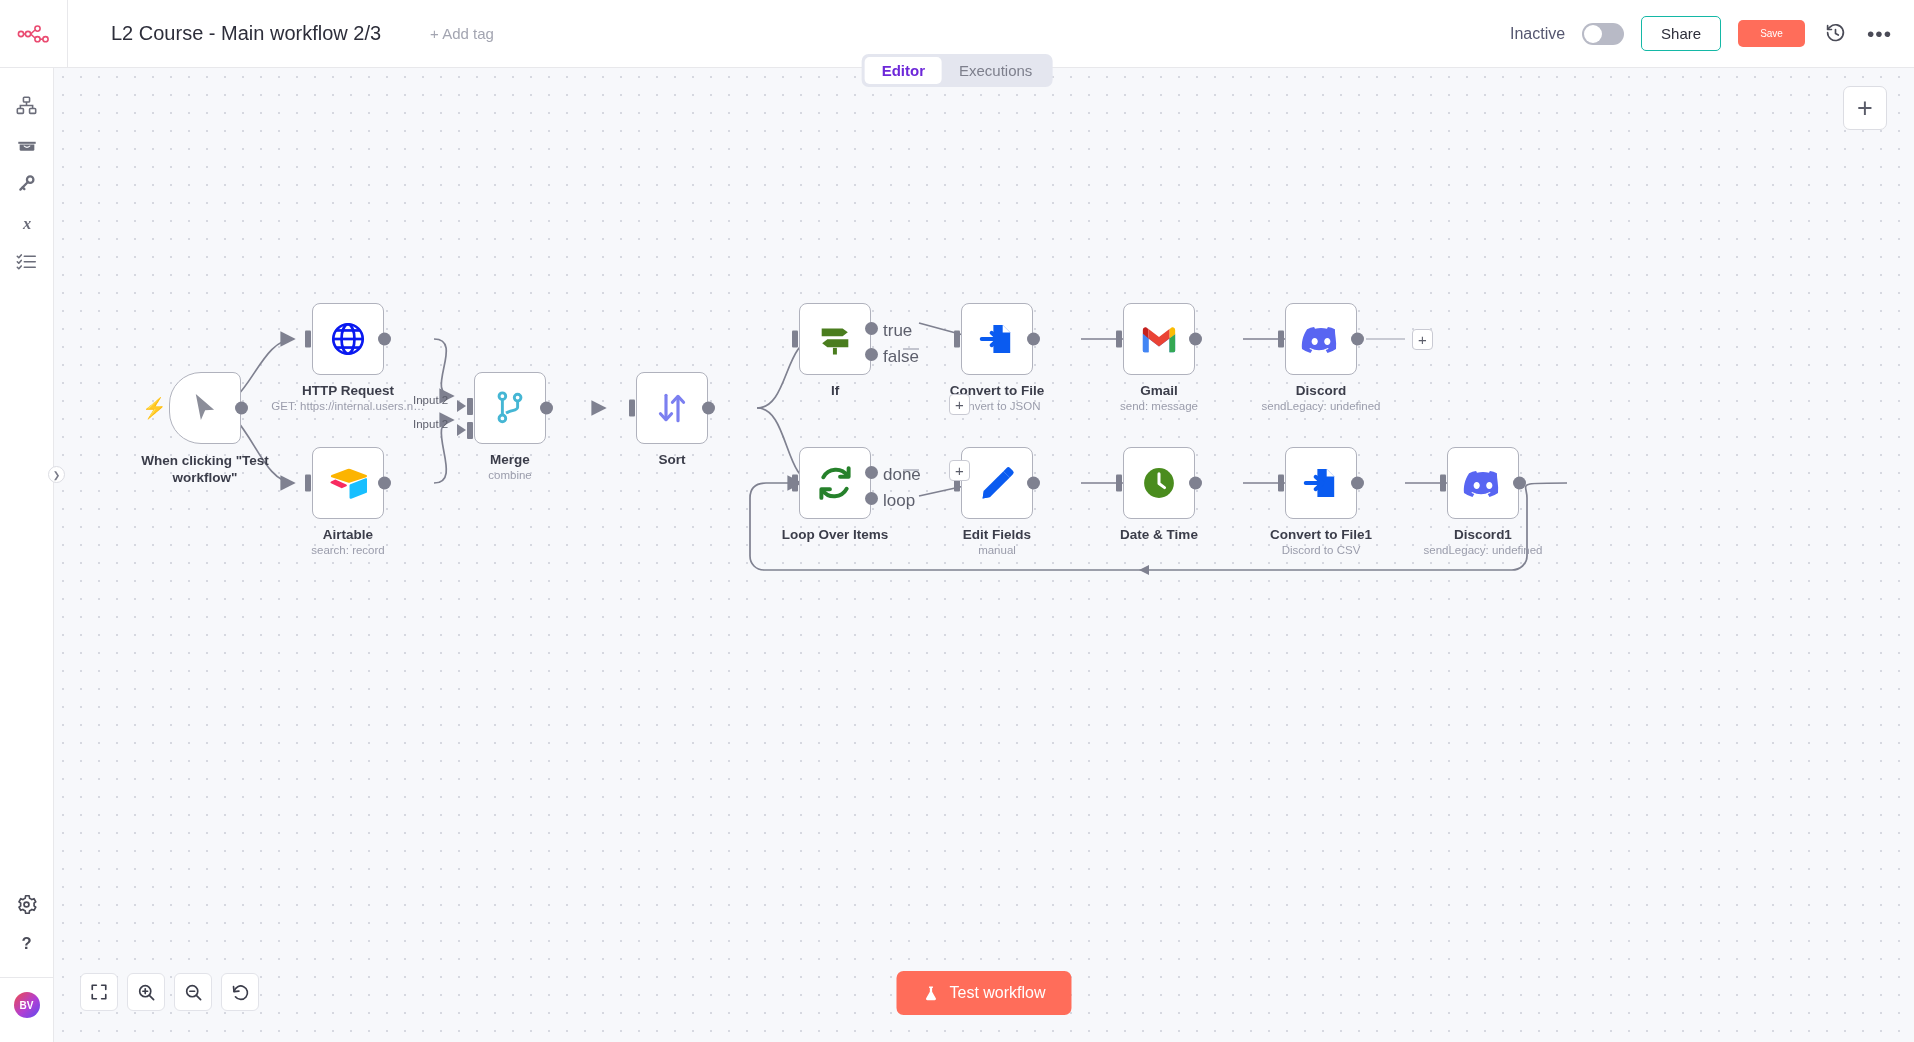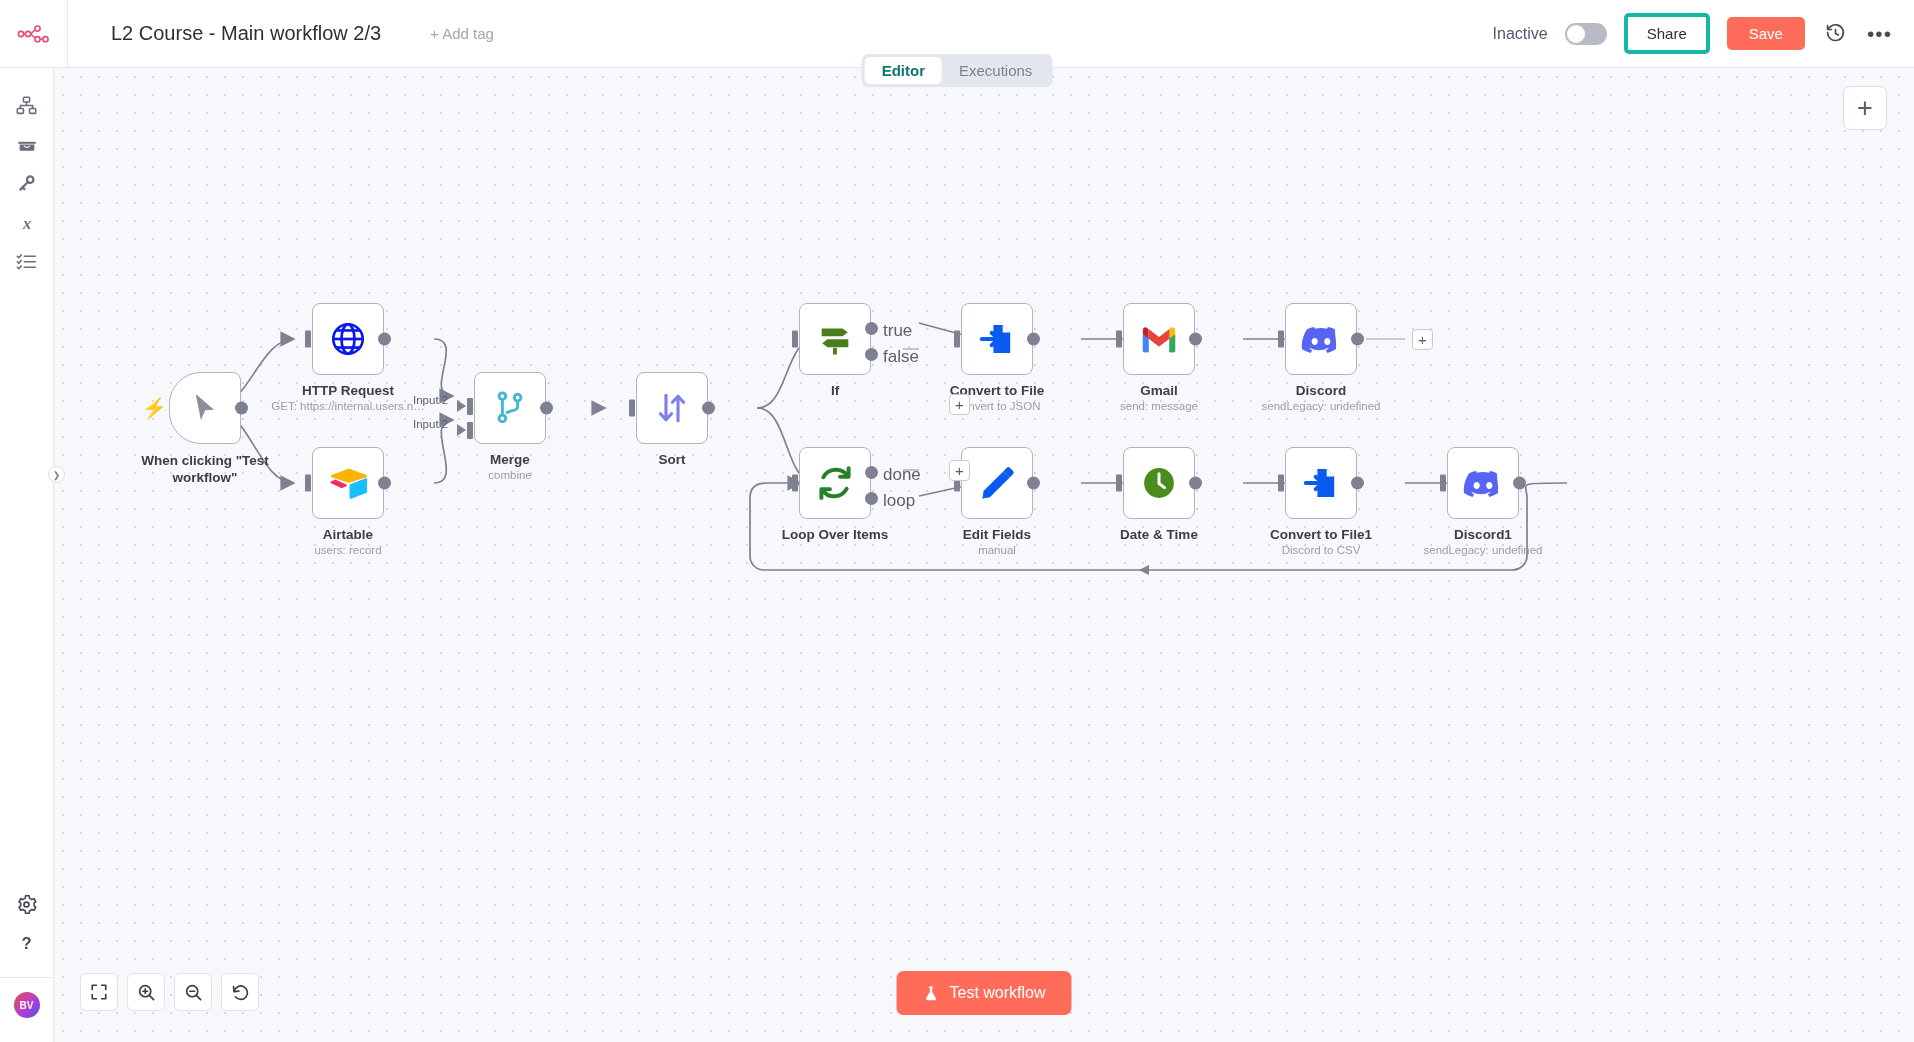--- a/index.html
+++ b/index.html
@@ -31,40 +31,40 @@
   }
   #tabs {
     position: absolute; left: 50%; transform: translateX(-50%); top: 54px;
     display: flex; background: #e4e6ef; border-radius: 7px; padding: 3px;
     z-index: 45;
   }
   .tab {
     padding: 5px 17px; font-size: 15px; border-radius: 5px; cursor: pointer;
     color: #7d7f8c; white-space: nowrap;
   }
-  .tab.active { background: #fff; color: #0f766e; font-weight: 600; }
+  .tab.active { background: #fff; color: #6d28d9; font-weight: 600; }
   #top-right {
     margin-left: auto; display: flex; align-items: center; gap: 17px;
     padding-right: 22px;
   }
   #inactive-label { font-size: 16px; color: #555770; }
   .toggle {
     width: 42px; height: 22px; border-radius: 11px; background: #b8bac6;
     position: relative; cursor: pointer;
   }
   .toggle .knob {
     position: absolute; width: 18px; height: 18px; border-radius: 50%;
     background: #fff; top: 2px; left: 2px;
   }
   .btn-share {
-    padding: 8px 19px; font-size: 15px; border: 4px solid #14b8a6;
+    padding: 8px 19px; font-size: 15px; border: 1px solid #14b8a6;
     border-radius: 5px; background: #fff; color: #2d2e3a; cursor: pointer;
   }
   .btn-save {
-    padding: 8px 22px; font-size: 15px; border: none; border-radius: 5px;
+    padding: 8px 22px; font-size: 10px; border: none; border-radius: 5px;
     background: #ff6d5a; color: #fff; cursor: pointer; text-align: right;
   }
   .icon-btn {
     width: 28px; height: 28px; display: flex; align-items: center;
     justify-content: center; cursor: pointer; color: #4a4b57;
   }
   #dots { font-size: 21px; letter-spacing: 1px; color: #4a4b57; cursor: pointer; }
 
   
   #sidebar {
@@ -375,21 +375,21 @@
 
     <div class="node" style="left:258px; top:379px;">
       <div class="node-box">
         <svg width="38" height="34" viewBox="0 0 40 34">
           <path d="M19.6 2.2 2.8 8.6c-1.1.4-1.1 2 .05 2.4l16.9 5.6c.8.3 1.7.3 2.5 0l16.9-5.6c1.15-.4 1.15-2 .05-2.4L22.4 2.2a4 4 0 0 0-2.8 0z" fill="#fcb400"></path>
           <path d="M21.6 19.7v12.6c0 .9.95 1.55 1.8 1.2l16.1-6.3c.5-.2.85-.7.85-1.25V13.3c0-.9-.95-1.55-1.8-1.2l-16.1 6.3c-.5.2-.85.7-.85 1.3z" fill="#18bfff"></path>
           <path d="M18.2 20.3 13.4 22.6 2.2 17.3c-.85-.4-.85-1.6 0-2l4.4-2.1 11.6 5.3c.85.4.85 1.5 0 1.8z" fill="#f82b60"></path>
         </svg>
       </div>
       <div class="node-label">Airtable</div>
-      <div class="node-sub">users: record</div>
+      <div class="node-sub">search: record</div>
       <div class="port-in"></div>
       <div class="port-out"></div>
     </div>
 
     <div class="node" style="left:420px; top:304px;">
       <div class="node-box">
         <svg width="34" height="36" viewBox="0 0 24 26" fill="none" stroke="#45b6d4" stroke-width="2.1">
           <circle cx="6.5" cy="4.5" r="2.4"></circle>
           <circle cx="6.5" cy="20.5" r="2.4"></circle>
           <circle cx="17.5" cy="5.5" r="2.4"></circle>

